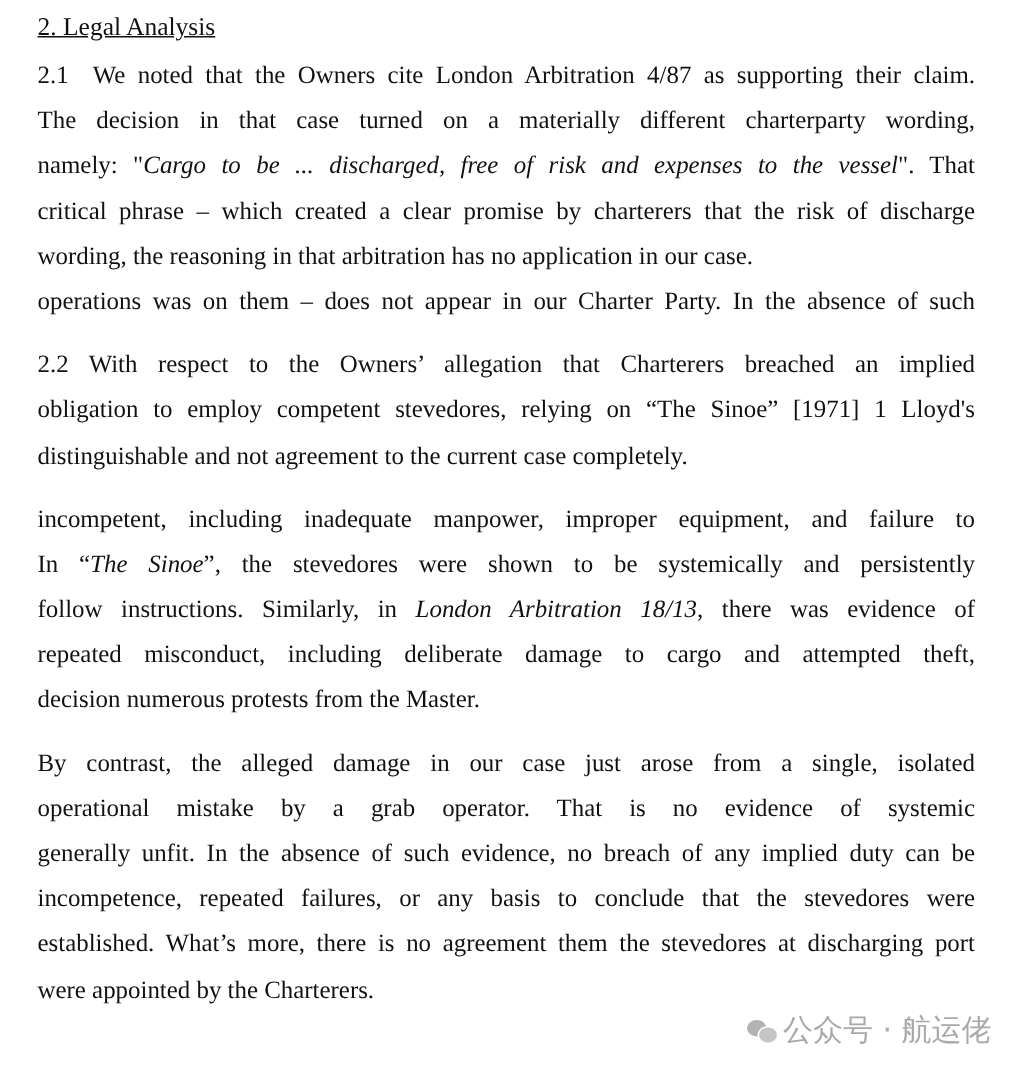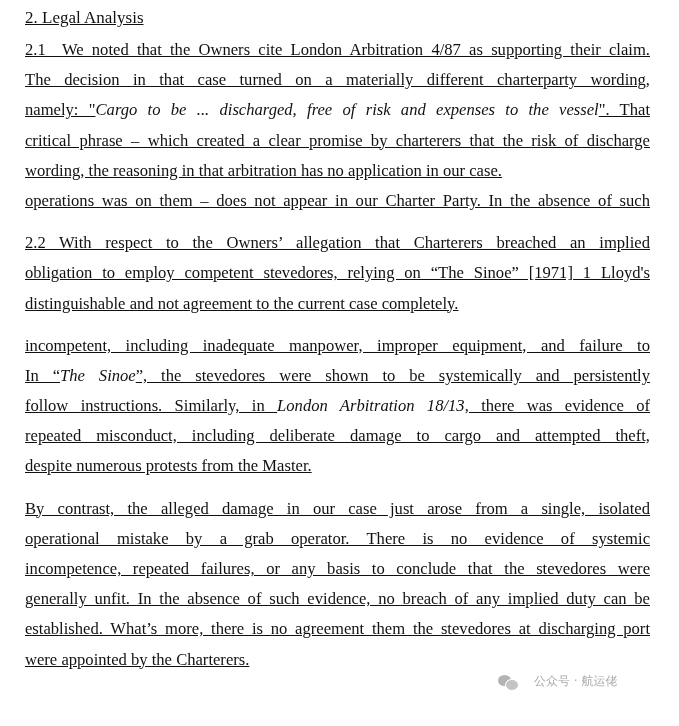--- a/index.html
+++ b/index.html
@@ -3,24 +3,24 @@
 <meta charset="utf-8">
 <style>
   html, body { margin: 0; padding: 0; background: #ffffff; }
   body { width: 679px; height: 726px; position: relative; overflow: hidden;
          font-family: "Liberation Serif", "DejaVu Serif", serif; color: #111111; }
   .doc { position: absolute; left: 25px; top: 3px; width: 625px; }
   .heading { font-size: 17px; line-height: 30px; margin: 0 0 2px 0; text-decoration: underline; }
   .para { font-size: 16.6px; line-height: 30.2px; text-align: justify; margin: 0 0 12px 0; }
   .line { display: block; text-align: justify; text-align-last: justify; height: 30.2px; white-space: nowrap; }
   .line.last { text-align-last: left; }
-  .line span { white-space: pre; text-decoration: underline; }
+  .line span { white-space: pre; }
   em { font-style: italic; }
   .watermark { position: absolute; left: 498px; top: 673px; font-family: "DejaVu Sans", sans-serif;
-               font-size: 12px; color: #a9a9a9; display: flex; align-items: center; gap: 16px; }
+               font-size: 20px; color: #a9a9a9; display: flex; align-items: center; gap: 4px; }
   .wm-icon { width: 20px; height: 16px; position: relative; }
   .wm-icon .b1 { position: absolute; left: 0; top: 1px; width: 13px; height: 11px; background: #b3b3b3; border-radius: 50%; }
   .wm-icon .b2 { position: absolute; left: 7px; top: 5px; width: 12px; height: 10px; background: #c4c4c4; border-radius: 50%; border: 1px solid #fff; }
 </style>
 </head>
 <body>
 
 <div class="doc">
   <div class="heading">2.  Legal Analysis</div>
   <div id="paras">
@@ -35,27 +35,27 @@
       <div class="para">
         <div class="line"><span>2.2 With respect to the Owners’ allegation that Charterers breached an implied</span></div>
         <div class="line"><span>obligation to employ competent stevedores, relying on “The Sinoe” [1971] 1 Lloyd's</span></div>
         <div class="line last"><span>distinguishable and not agreement to the current case completely.</span></div>
       </div>
       <div class="para">
         <div class="line"><span>incompetent, including inadequate manpower, improper equipment, and failure to</span></div>
         <div class="line"><span>In “</span><em>The Sinoe</em><span>”, the stevedores were shown to be systemically and persistently</span></div>
         <div class="line"><span>follow instructions. Similarly, in </span><em>London Arbitration 18/13</em><span>, there was evidence of</span></div>
         <div class="line"><span>repeated misconduct, including deliberate damage to cargo and attempted theft,</span></div>
-        <div class="line last"><span>despite numerous protests from the Master.</span></div>
+        <div class="line last"><span>decision numerous protests from the Master.</span></div>
       </div>
       <div class="para">
         <div class="line"><span>By contrast, the alleged damage in our case just arose from a single, isolated</span></div>
-        <div class="line"><span>operational mistake by a grab operator. There is no evidence of systemic</span></div>
+        <div class="line"><span>operational mistake by a grab operator. That is no evidence of systemic</span></div>
+        <div class="line"><span>generally unfit. In the absence of such evidence, no breach of any implied duty can be</span></div>
         <div class="line"><span>incompetence, repeated failures, or any basis to conclude that the stevedores were</span></div>
-        <div class="line"><span>generally unfit. In the absence of such evidence, no breach of any implied duty can be</span></div>
         <div class="line"><span>established. What’s more, there is no agreement them the stevedores at discharging port</span></div>
         <div class="line last"><span>were appointed by the Charterers.</span></div>
       </div>
     </div>
 </div>
 
 <div class="watermark">
   <span class="wm-icon">
       <span class="b1"></span>
       <span class="b2"></span>

